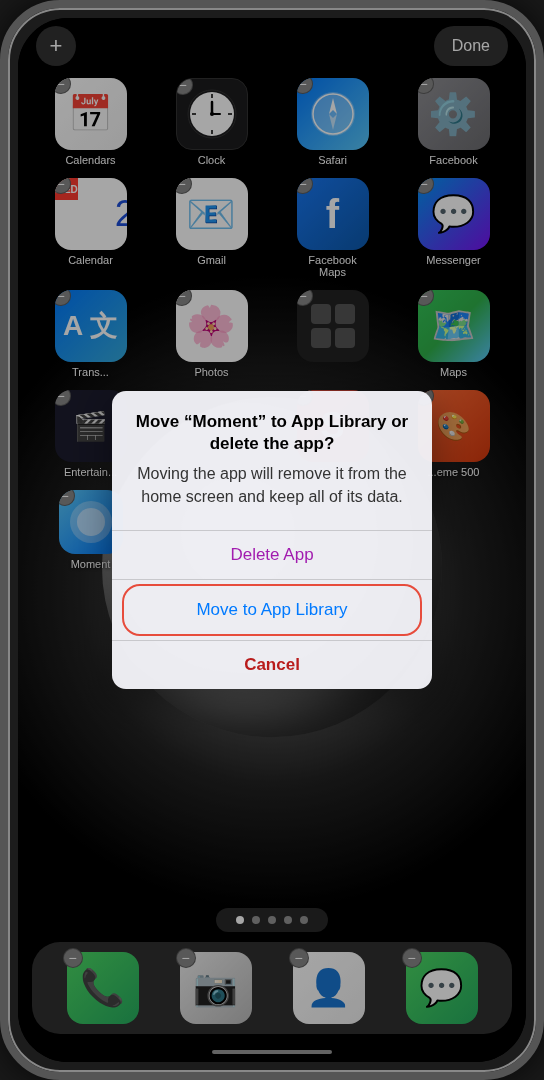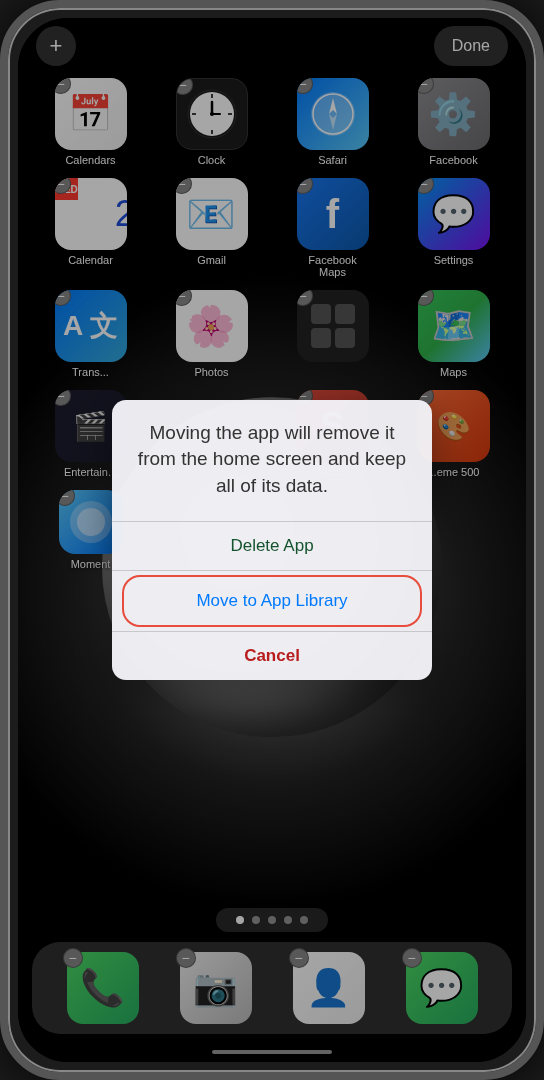--- a/index.html
+++ b/index.html
@@ -165,40 +165,40 @@
       text-align: center;
     }
     .dialog-title {
       font-size: 17px;
       font-weight: 700;
       color: #000;
       line-height: 1.3;
       margin-bottom: 8px;
     }
     .dialog-message {
-      font-size: 19px;
+      font-size: 16px;
       color: #333;
       line-height: 1.4;
     }
     .dialog-divider {
       height: 1px;
       background: #c8c8cc;
       margin: 12px 0 0;
     }
     .dialog-btn {
       width: 100%;
       padding: 14px;
       background: transparent;
       border: none;
       font-size: 17px;
       cursor: pointer;
       text-align: center;
     }
     .dialog-btn-delete {
-      color: #14532d;
+      color: #a21caf;
       font-weight: 400;
     }
     .dialog-btn-divider {
       height: 1px;
       background: #c8c8cc;
     }
     .dialog-btn-move {
       color: #007aff;
       font-weight: 400;
     }
@@ -385,21 +385,21 @@
           <span style="font-size:40px;color:white;font-weight:700;">f</span>
         </div>
         <span class="app-label">Facebook Maps</span>
       </div>
 
       <div class="app-item">
         <div class="app-icon icon-messenger">
           <div class="delete-badge">−</div>
           <span style="font-size:36px;">💬</span>
         </div>
-        <span class="app-label">Settings</span>
+        <span class="app-label">Messenger</span>
       </div>
 
       <div class="app-item">
         <div class="app-icon icon-translate">
           <div class="delete-badge">−</div>
           <span style="font-size:28px;color:white;font-weight:600;">A 文</span>
         </div>
         <span class="app-label">Trans...</span>
       </div>
 
@@ -509,20 +509,21 @@
         <div style="position:relative;">
           <div class="delete-badge" style="top:-4px;left:-4px;">−</div>
           <div style="width:72px;height:72px;border-radius:16px;background:linear-gradient(135deg,#4cd964,#27ae60);display:flex;align-items:center;justify-content:center;font-size:36px;">💬</div>
         </div>
       </div>
     </div>
 
     <div class="dialog-overlay">
       <div class="dialog">
         <div class="dialog-body">
+          <div class="dialog-title">Move “Moment” to App Library or delete the app?</div>
           <div class="dialog-message">Moving the app will remove it from the home screen and keep all of its data.</div>
         </div>
         <div class="dialog-divider"></div>
         <button class="dialog-btn dialog-btn-delete">Delete App</button>
         <div class="dialog-btn-divider"></div>
         <div class="dialog-btn-move-wrapper">
           <button class="dialog-btn dialog-btn-move">Move to App Library</button>
         </div>
         <div class="dialog-btn-divider"></div>
         <button class="dialog-btn dialog-btn-cancel">Cancel</button>

